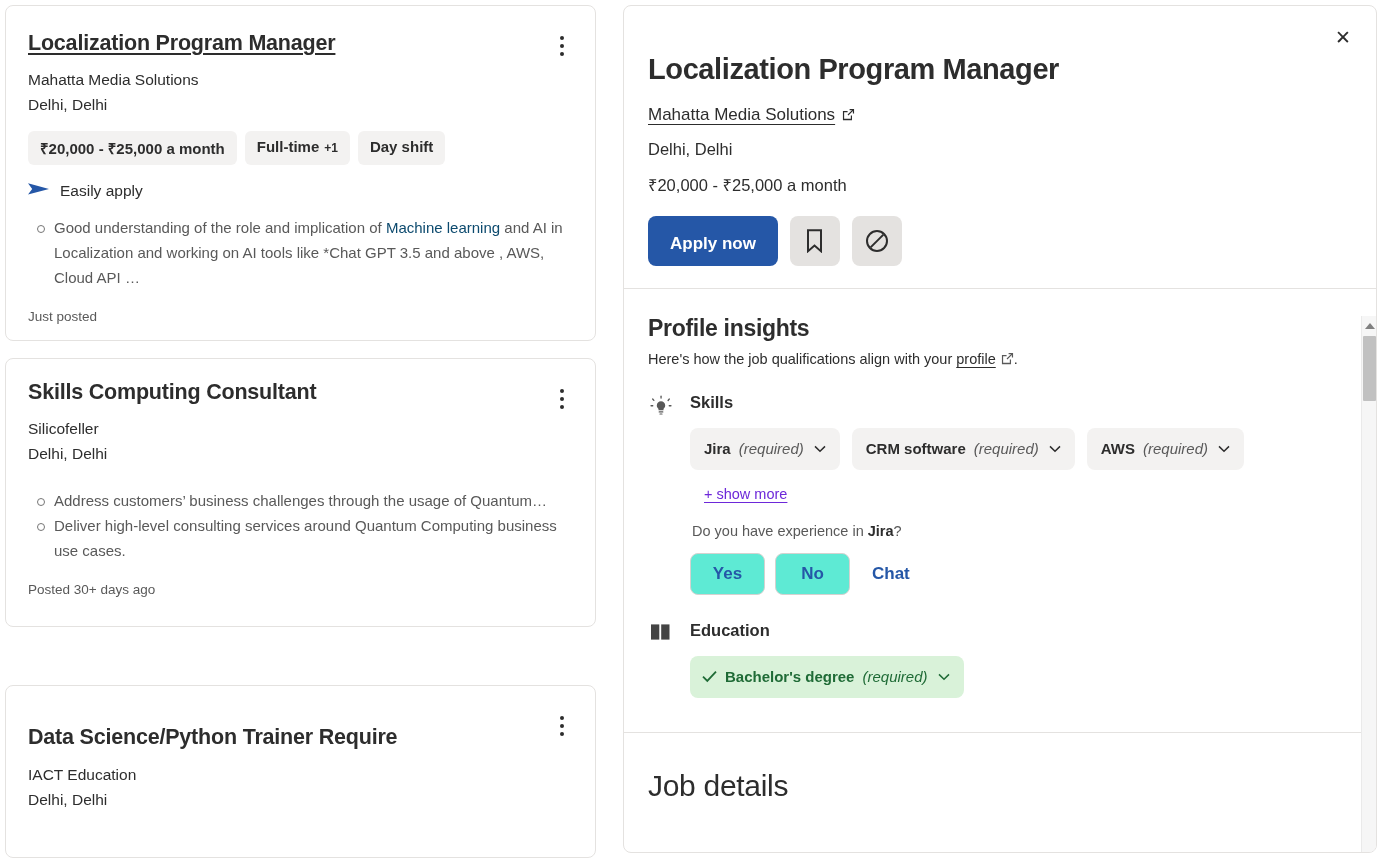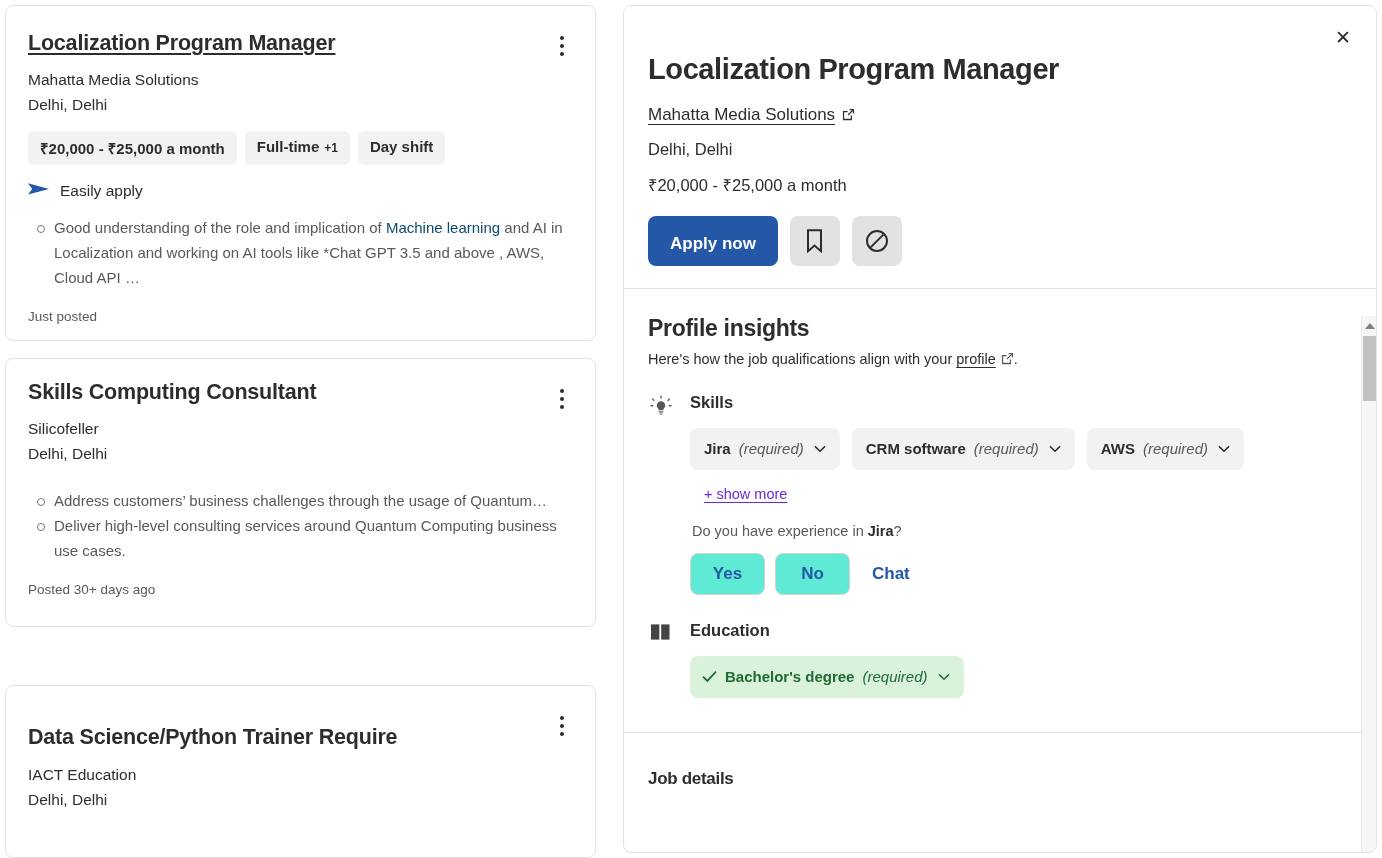--- a/index.html
+++ b/index.html
@@ -376,22 +376,22 @@
     cursor: pointer;
     padding: 0 12px;
     height: 42px;
   }
 
   .divider {
     border-top: 1px solid #e4e2e0;
     margin: 34px -40px 0 -24px;
   }
   .job-details-title {
-    font-size: 17px;
-    font-weight: 700;
+    font-size: 30px;
+    font-weight: 400;
     letter-spacing: -0.3px;
     color: #2d2d2d;
     margin-top: 36px;
   }
 
   
   .scrollbar {
     position: absolute;
     top: 0;
     right: 0;

